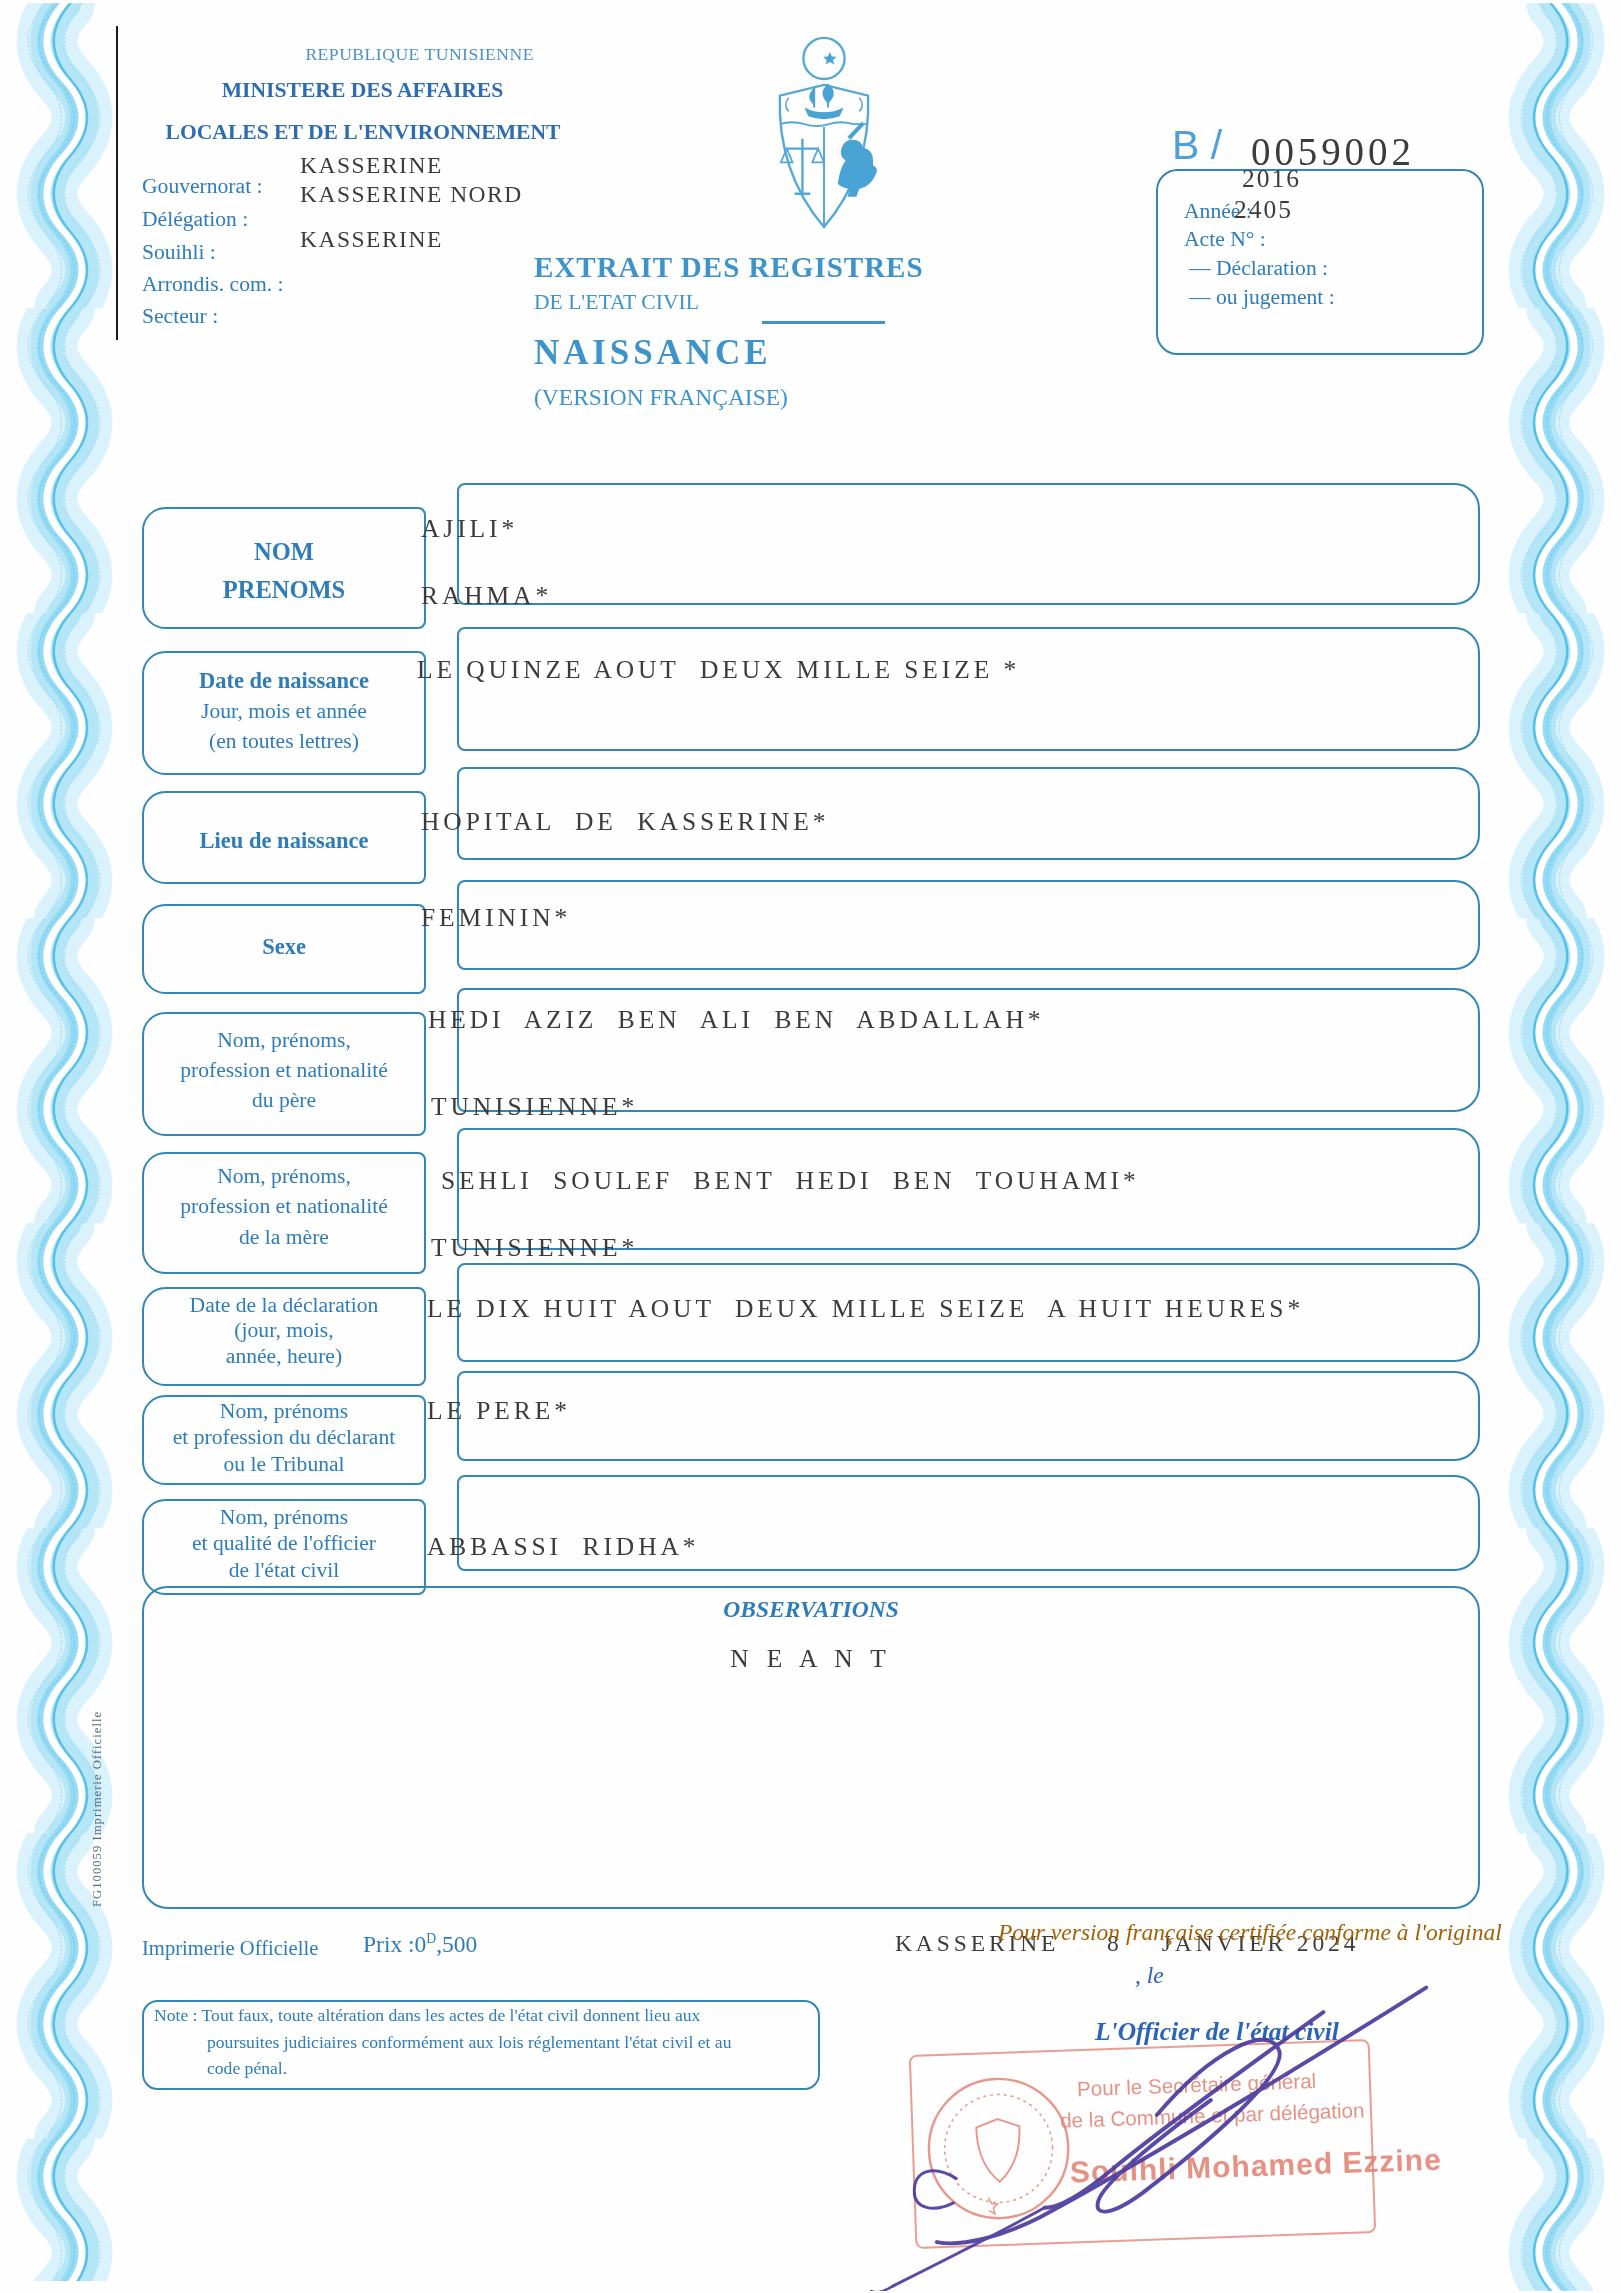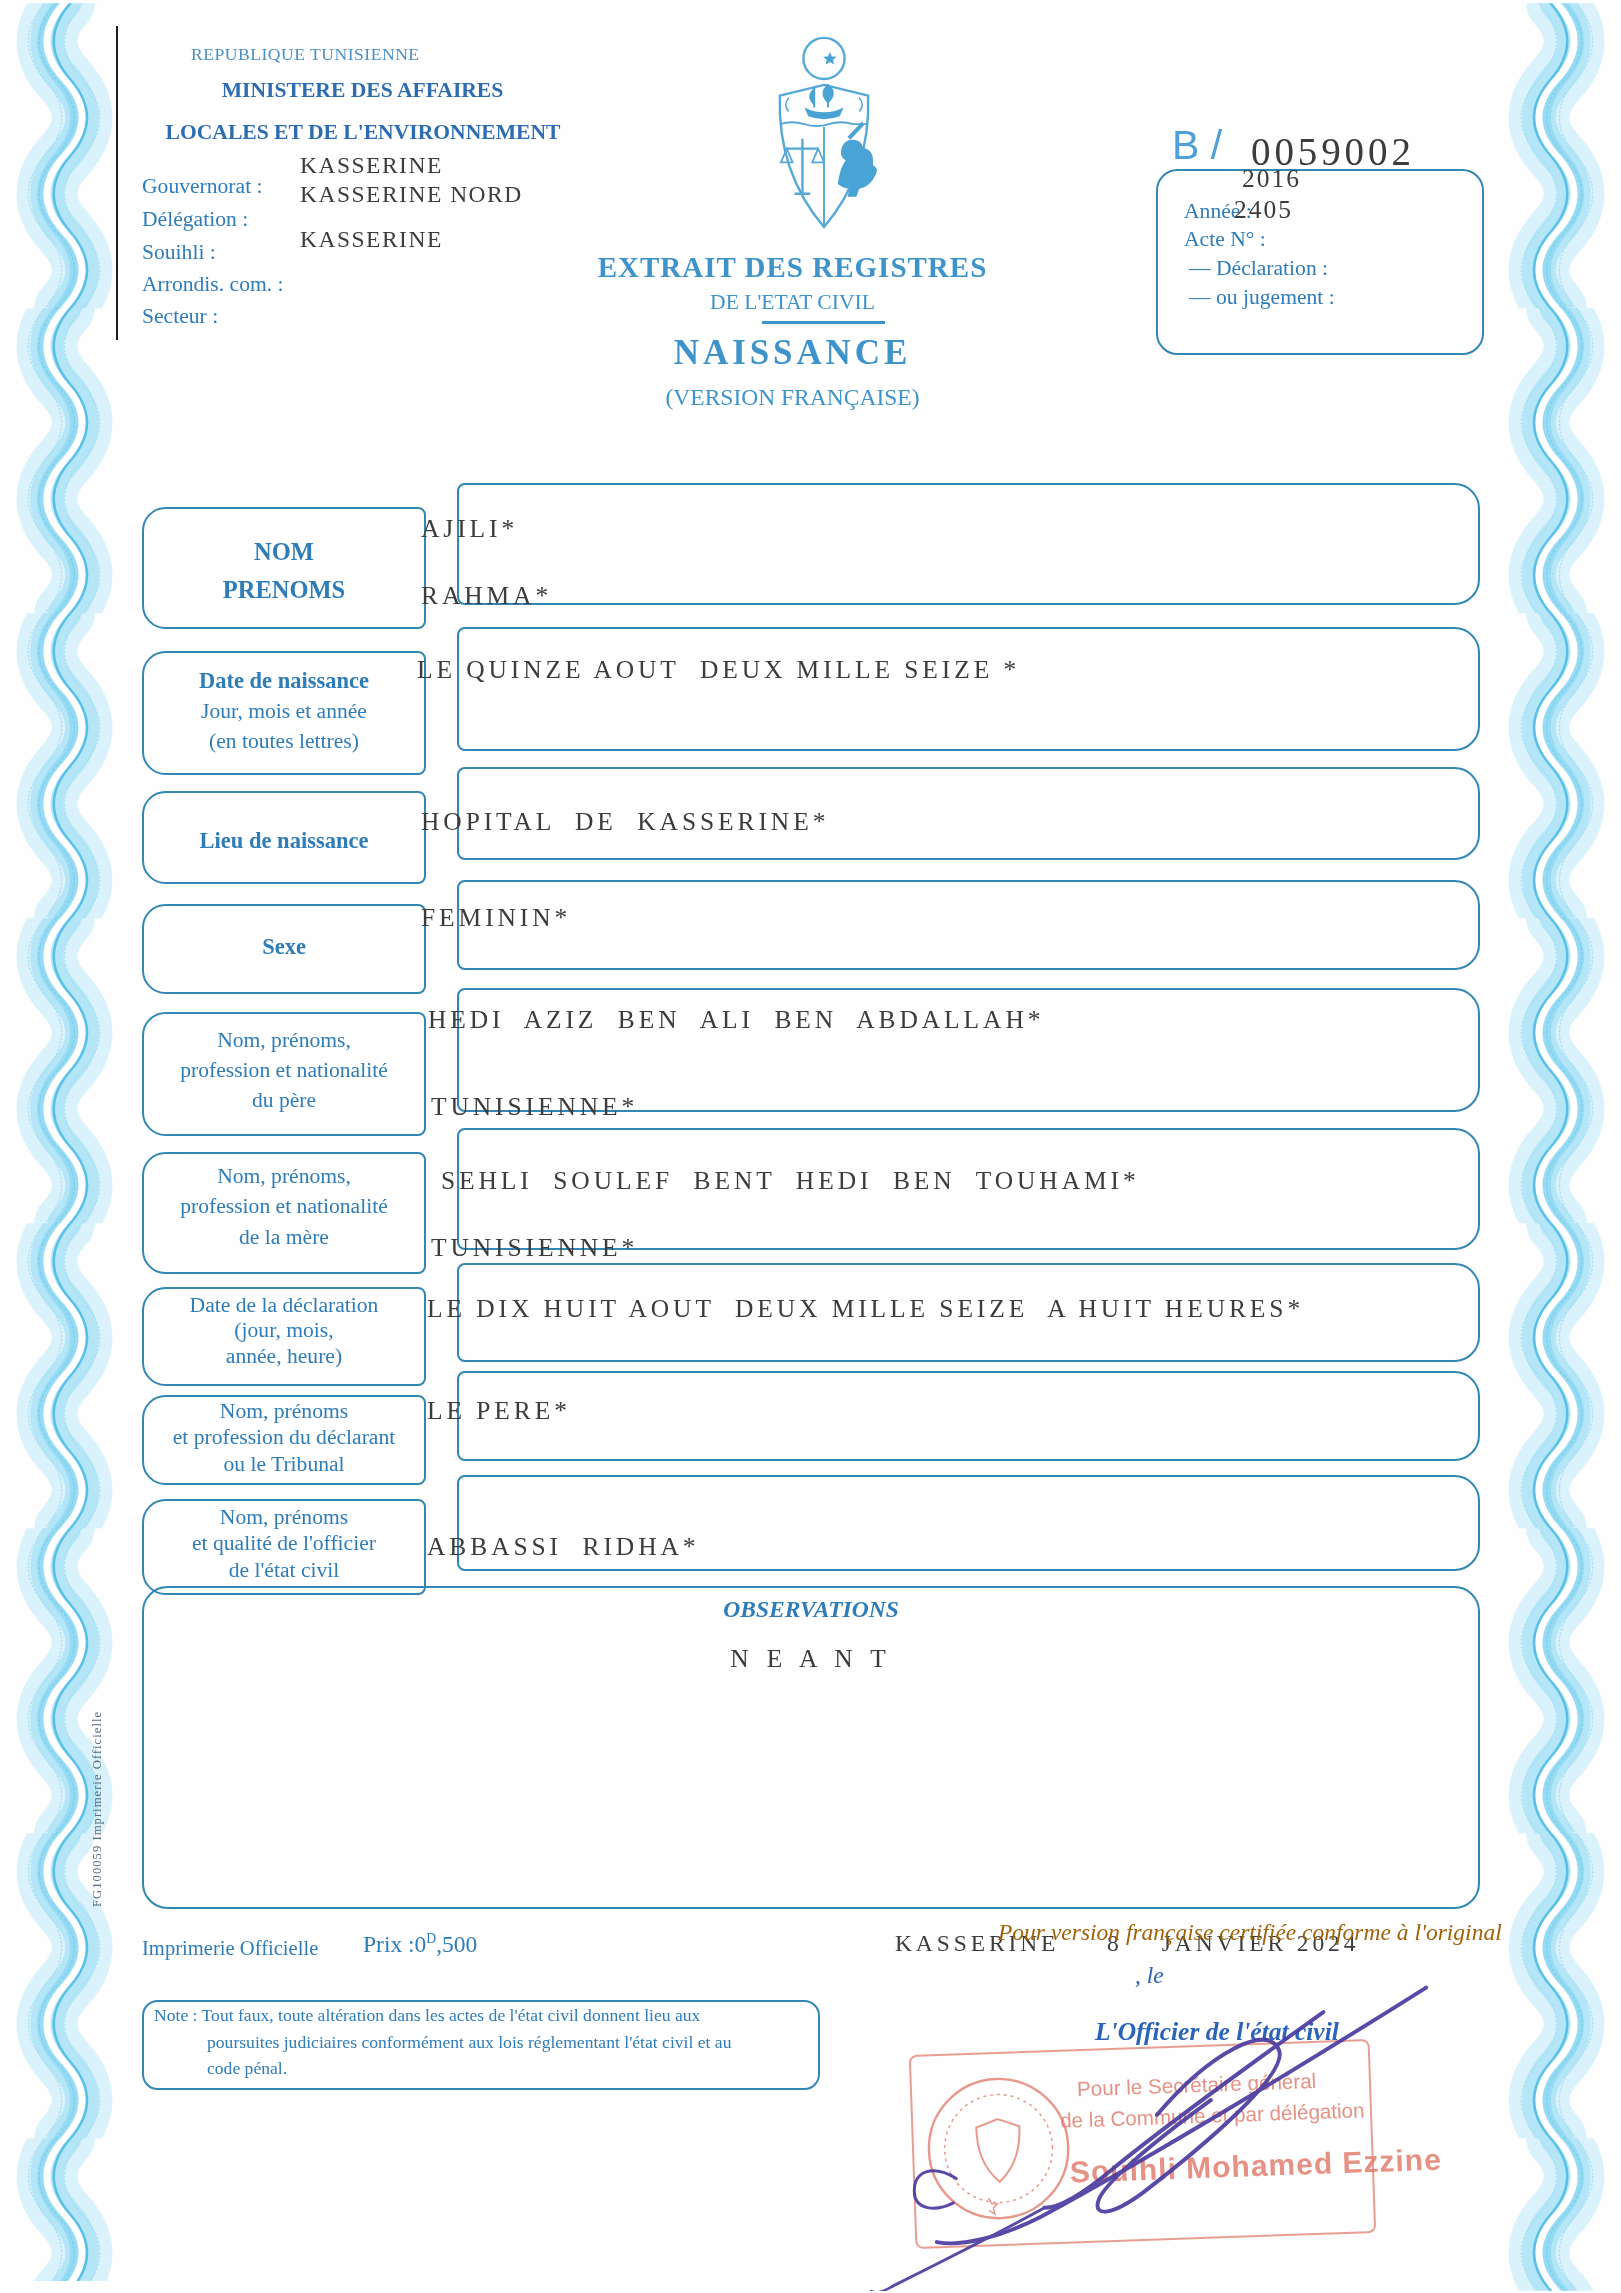--- a/index.html
+++ b/index.html
@@ -10,21 +10,21 @@
   .abs{position:absolute;}
   .box{position:absolute;border:2.5px solid var(--border-blue);box-sizing:border-box;background:transparent;}
   .row{position:absolute;left:0;width:1621px;}
   .lblbox{left:142px;width:284px;top:0;height:100%;border-radius:23.5px 7.8px 7.8px 23.5px;margin-top:24px;}
   .valbox{left:457px;width:1023px;top:0;height:100%;border-radius:7.8px 25.5px 25.5px 7.8px;}
   .lline{position:absolute;left:0;width:100%;text-align:center;font-size:21.6px;color:var(--label-blue);line-height:1.15;}
   .lline.b{font-weight:bold;font-size:22.5px;}
   .typed{position:absolute;color:var(--typed-dark);font-size:25.5px;letter-spacing:3.9px;white-space:pre;line-height:1.1;}
   .typed.sm{font-size:23.5px;letter-spacing:1.5px;}
   .hdr-label{position:absolute;font-size:21.6px;color:var(--label-blue);}
-  .title{position:absolute;left:518px;width:549px;text-align:center;color:var(--title-blue);}
+  .title{position:absolute;left:534px;width:549px;color:var(--title-blue);}
   .vtext{writing-mode:vertical-rl;transform:rotate(180deg);font-size:12.7px;color:#5a6b80;letter-spacing:1px;font-family:"Liberation Serif",serif;}
   .notebox{left:142px;top:2000px;width:678px;height:90px;border-radius:15.7px;}
   .noteline{position:absolute;font-size:17.6px;color:var(--label-blue);white-space:pre;}
   .stamp{position:absolute;left:912px;top:2047px;width:461px;height:194px;border:2.9px solid rgba(224,126,110,.75);
          border-radius:7.8px;transform:rotate(-2deg);box-sizing:border-box;}
   .stamp-t{position:absolute;color:rgba(224,126,110,.85);white-space:nowrap;font-family:"Liberation Sans",sans-serif;}
   svg{display:block;}
 </style>
 </head>
 <body>
@@ -50,21 +50,21 @@
 
   <svg class="abs" style="left:0;top:0" width="131" height="2294" viewBox="0 0 134 2340">
     <rect width="134" height="2330" fill="url(#gwave)"></rect>
   </svg>
   <svg class="abs" style="left:1490px;top:0;transform:scaleX(-1)" width="131" height="2294" viewBox="0 0 134 2340">
     <rect width="134" height="2340" fill="url(#gwave)"></rect>
   </svg>
 
   <div class="abs" style="left:116px;top:25.5px;width:2px;height:314px;background:#1c1c1c"></div>
 
-  <div class="abs" style="left:191px;top:44px;width:343px;text-align:left;font-size:17.6px;color:#4a90c4;letter-spacing:0.5px">REPUBLIQUE TUNISIENNE</div>
+  <div class="abs" style="left:191px;top:44px;width:343px;text-align:right;font-size:17.6px;color:#4a90c4;letter-spacing:0.5px">REPUBLIQUE TUNISIENNE</div>
   <div class="abs" style="left:196px;top:78px;width:333px;text-align:center;font-size:21.6px;font-weight:bold;color:var(--head-blue)">MINISTERE DES AFFAIRES</div>
   <div class="abs" style="left:113px;top:120px;width:500px;text-align:center;font-size:21.6px;font-weight:bold;color:var(--head-blue)">LOCALES ET DE L'ENVIRONNEMENT</div>
 
   <div class="hdr-label" style="left:142px;top:174px">Gouvernorat :</div>
   <div class="hdr-label" style="left:142px;top:207px">Délégation :</div>
   <div class="hdr-label" style="left:142px;top:240px">Souihli :</div>
   <div class="hdr-label" style="left:142px;top:272px">Arrondis. com. :</div>
   <div class="hdr-label" style="left:142px;top:304px">Secteur :</div>
 
   <div class="typed sm" style="left:300px;top:153px">KASSERINE</div>

